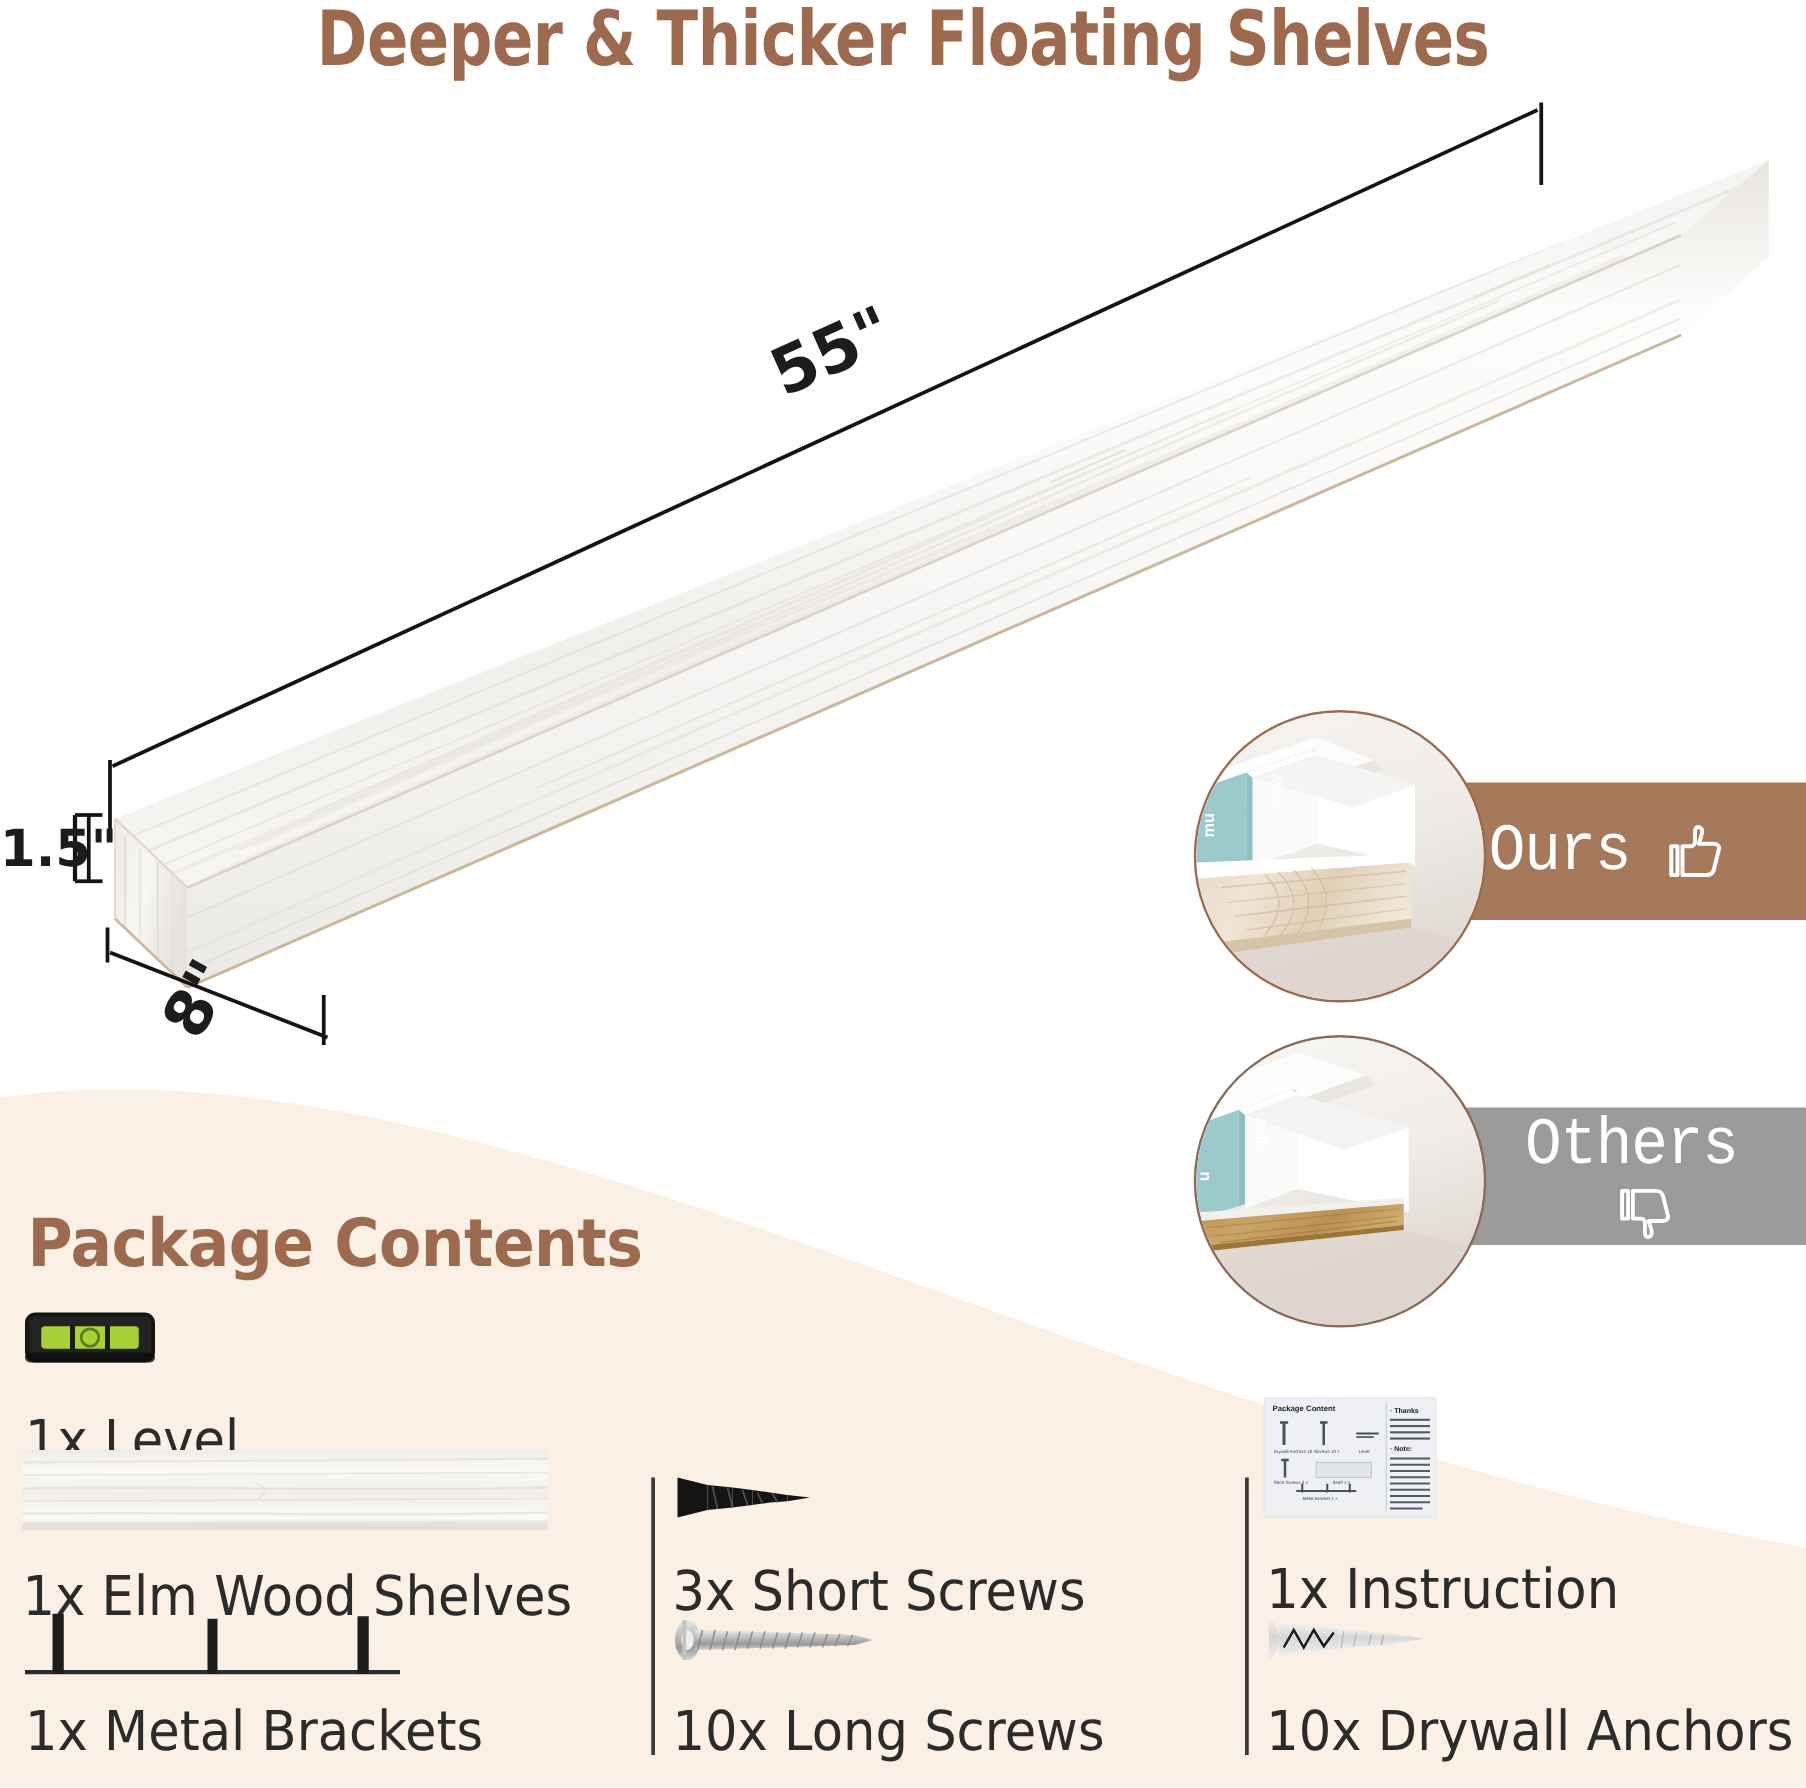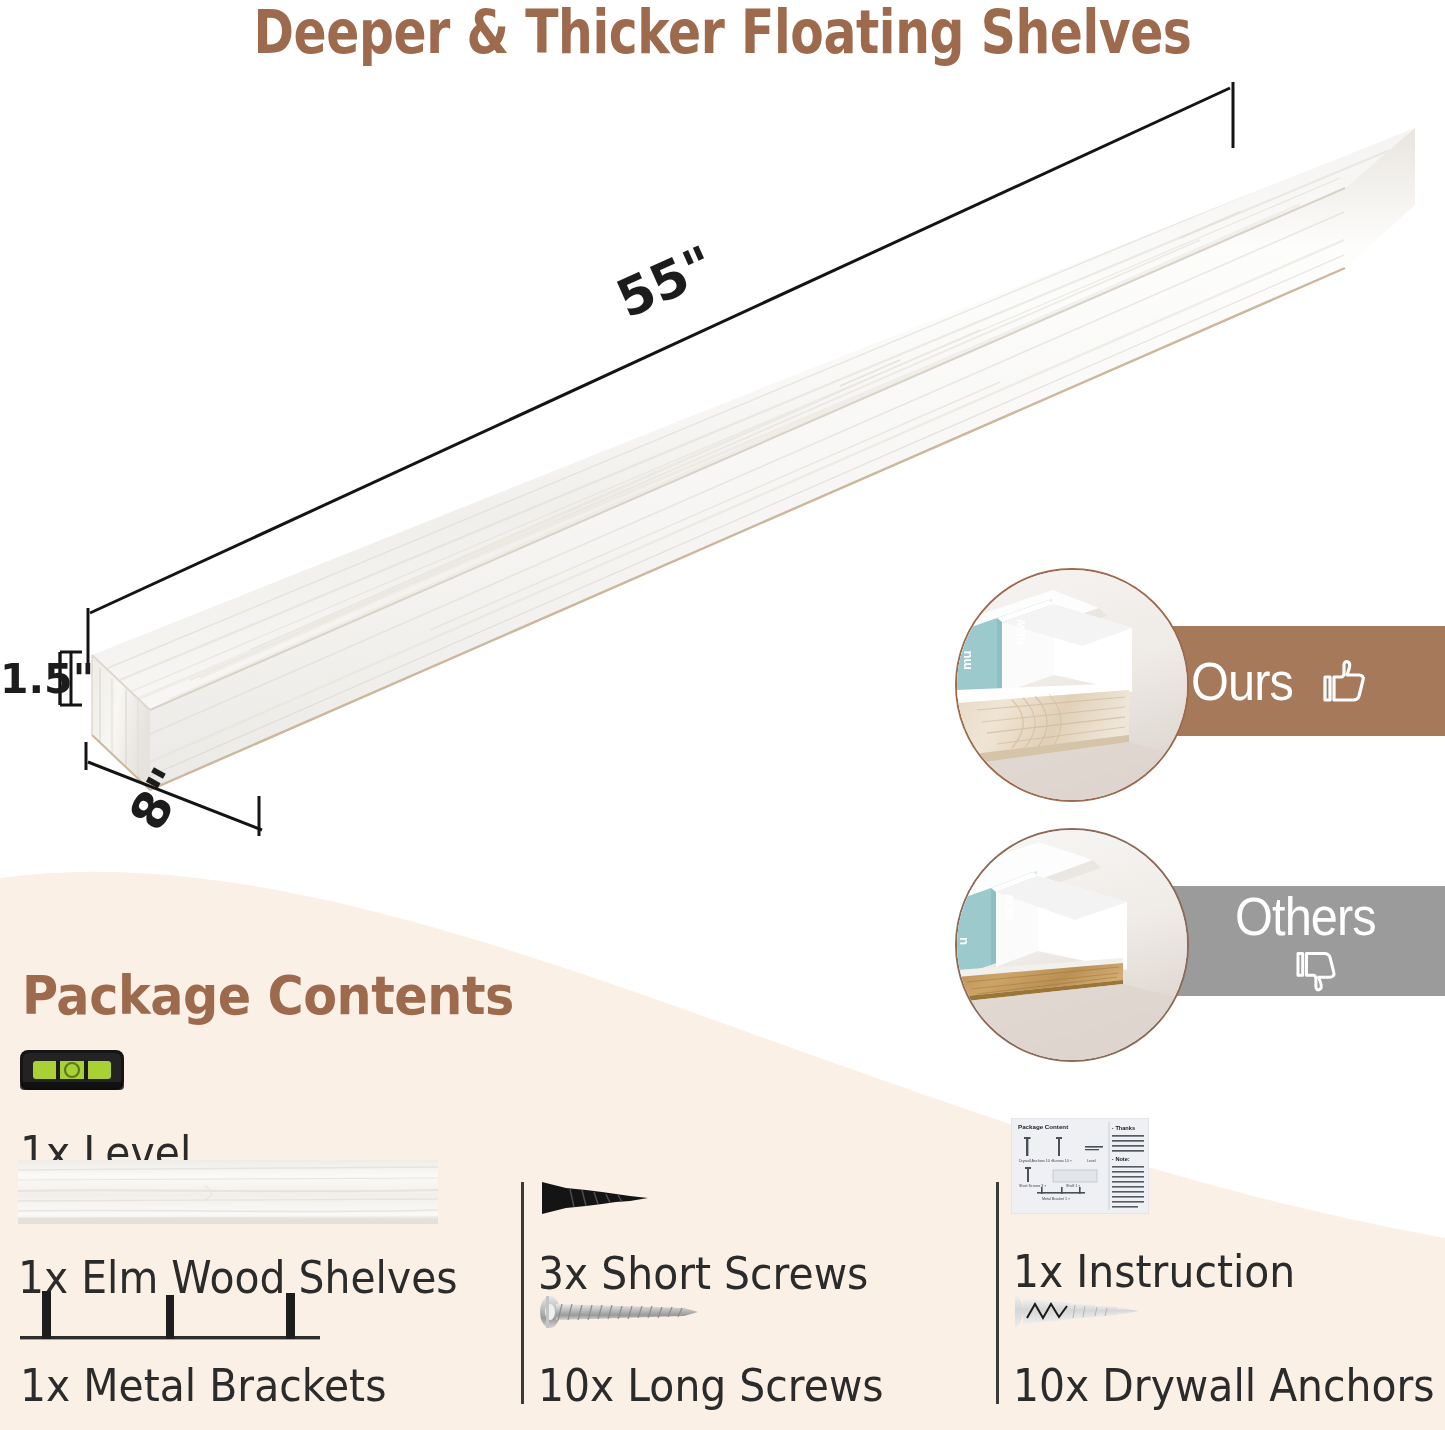--- a/index.html
+++ b/index.html
@@ -53,21 +53,21 @@
     position:absolute;left:0;top:0;width:230px;height:230px;border-radius:50%;
     border:2px solid #9d6a4e;overflow:hidden;background:#efecea;
   }
   .cmp-circle.grey{border-color:#8d6a58;}
 
   .cmp-banner{
     position:absolute;left:168px;top:58px;width:322px;height:110px;
     display:flex;align-items:center;justify-content:flex-start;
     padding-left:68px;box-sizing:border-box;
     color:#ffffff;
-    font-family:Liberation Sans, sans-serif;
+    font-family:Liberation Mono, monospace;
     font-size:53px;
     letter-spacing:-1px;
   }
   .banner-ours{background:#a5795a;}
   .banner-others{background:#9b9b9b;padding-left:56px;flex-direction:column;}
   .cmp-banner .lbl{display:inline-block;transform:scaleX(0.92);transform-origin:0 50%;}
   .thumb-ic{display:inline-block;margin-left:14px;width:52px;height:52px;}
   .thumb-ic.down{margin-left:4px;}
 
   

